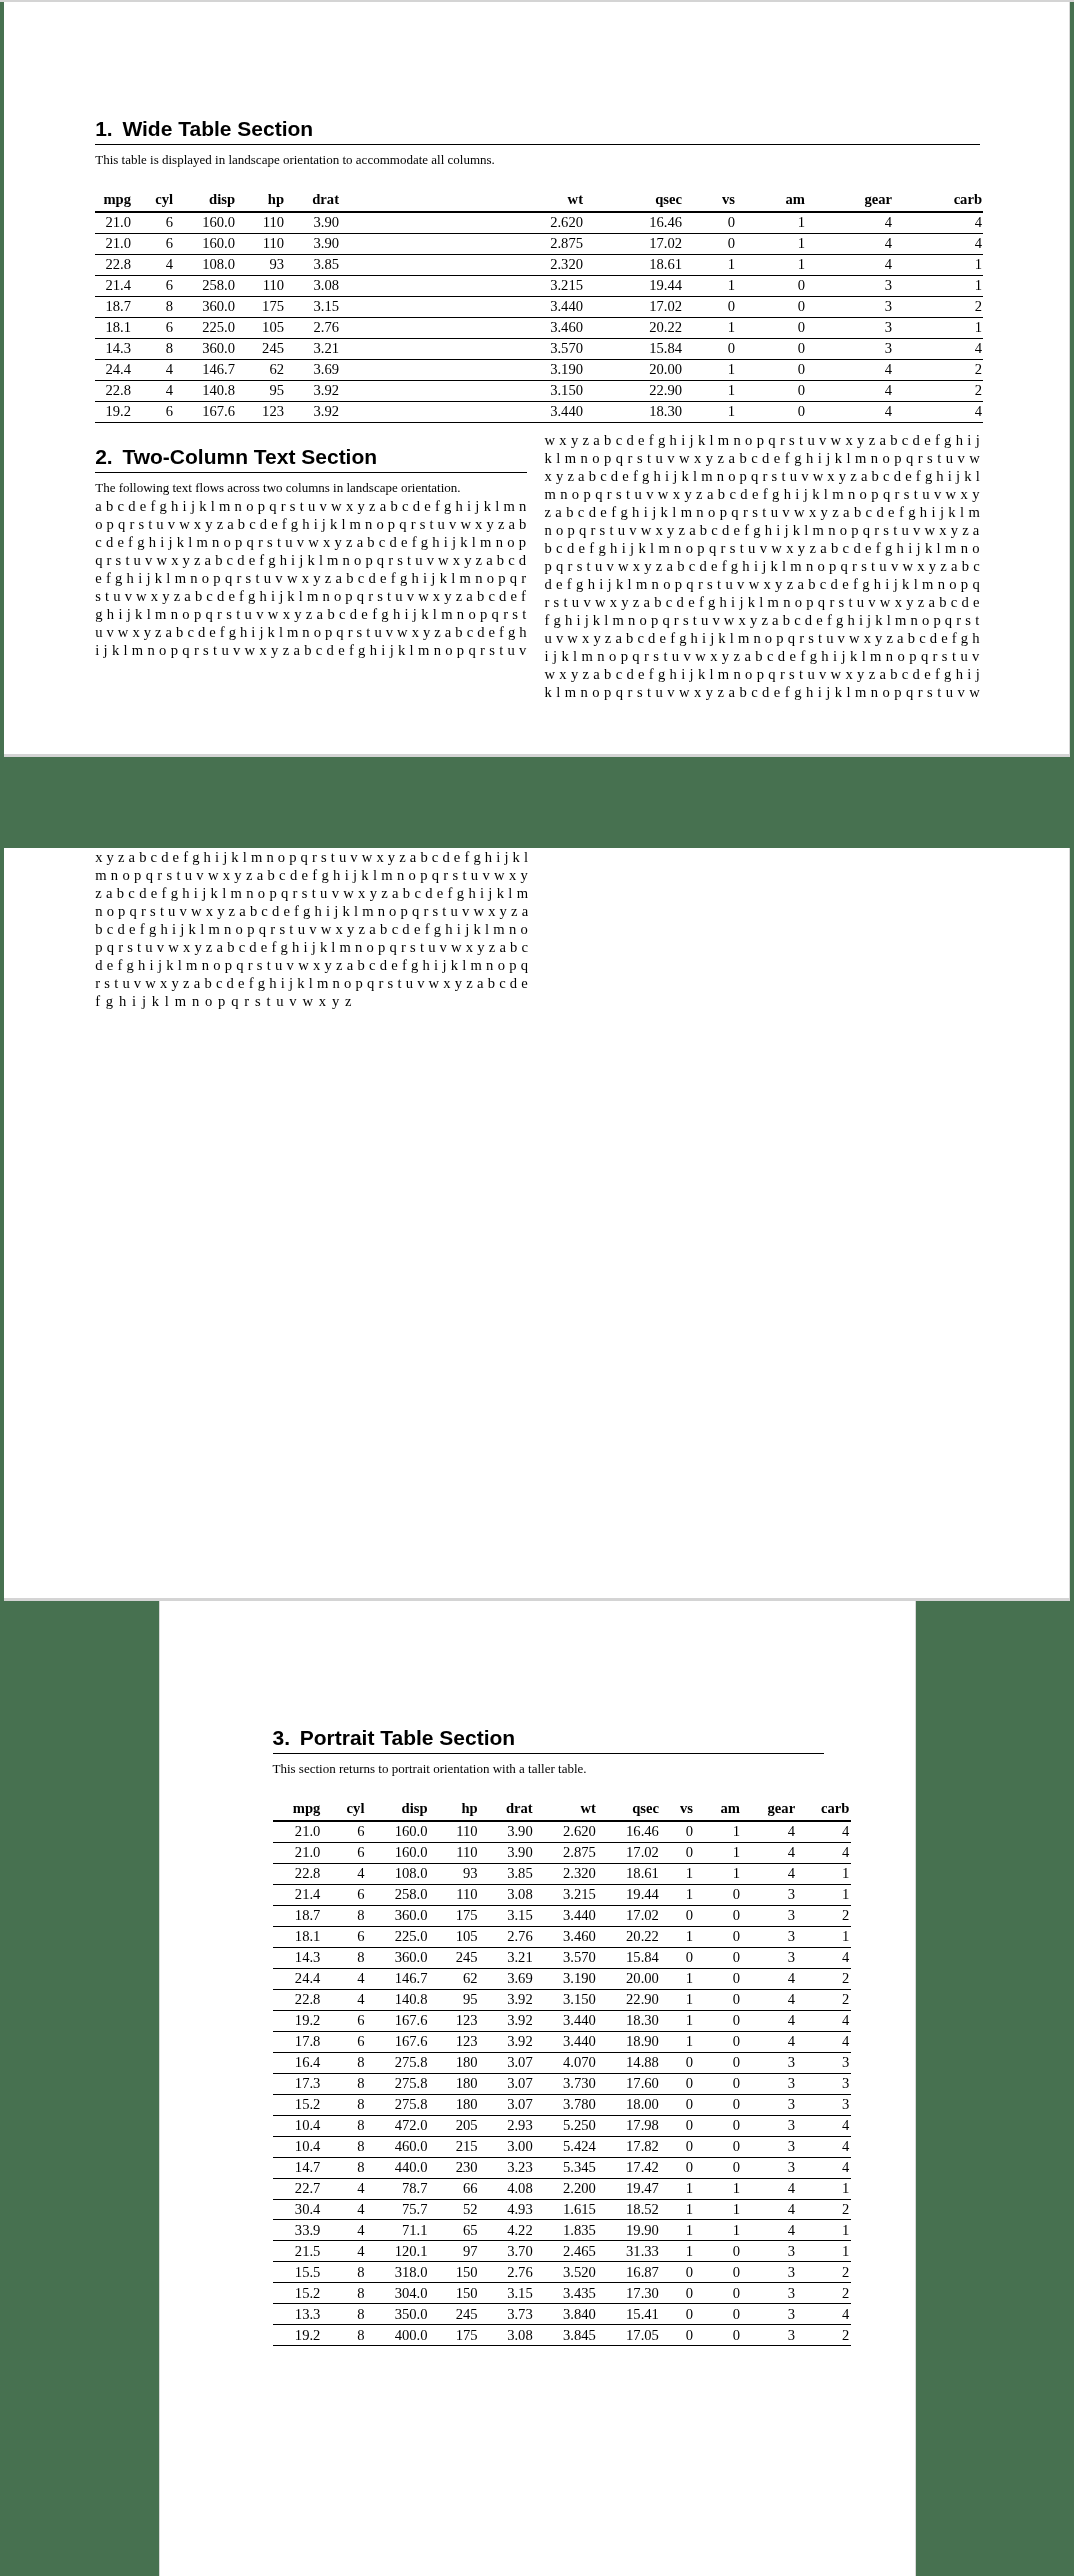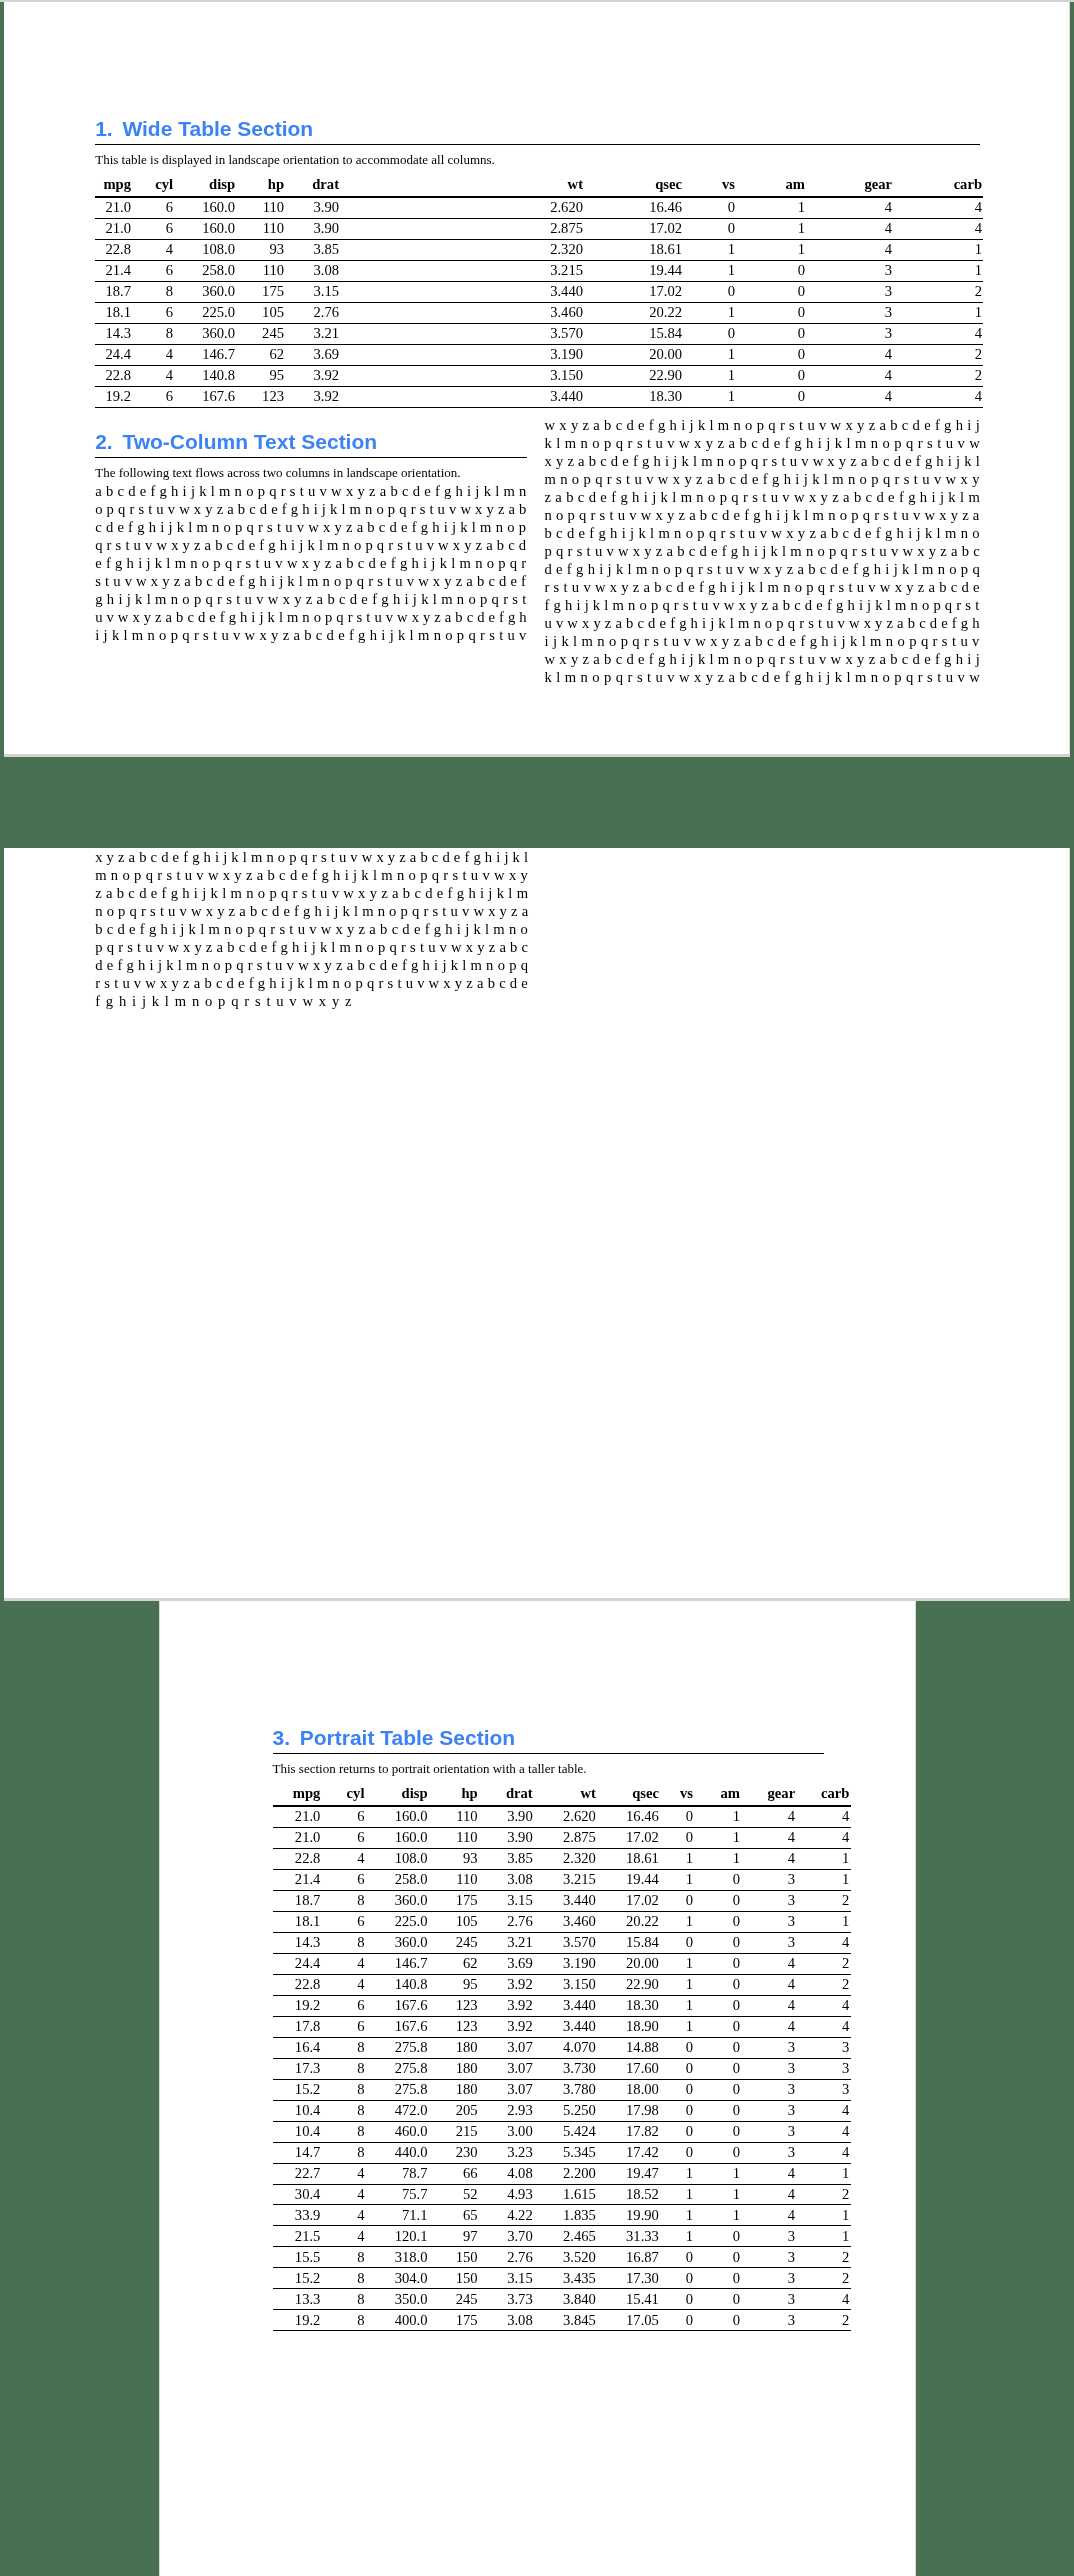--- a/index.html
+++ b/index.html
@@ -16,27 +16,27 @@
   .page{background:#ffffff;margin:0 4.2px;border-right:1.2px solid #d8d8d8;box-sizing:border-box;position:relative;}
   .page-1{height:752px;}
   .page-2{height:750px;}
   .page-3{width:757px;height:1064px;margin:0 auto;border-left:1.2px solid #d8d8d8;border-right:1.2px solid #d8d8d8;}
 
   .content-l{padding:114px 89px 0 91px;}
   .content-p{padding:124px 91px 0 113px;}
 
   .sec-title{
     font-family:"Liberation Sans", sans-serif;
-    font-weight:700;font-size:21px;line-height:25.5px;color:#3b82f6;
+    font-weight:700;font-size:21px;line-height:25.5px;color:#000000;
     border-bottom:1.2px solid #000;padding-bottom:3px;margin:0;
   }
   .sec-num{display:inline-block;margin-right:9.7px;}
   .intro{font-size:13px;line-height:18px;margin:5.5px 0 0 0;}
 
-  table.datatable{border-collapse:collapse;table-layout:fixed;margin-top:7px;}
+  table.datatable{border-collapse:collapse;table-layout:fixed;margin-top:22px;}
   table.wide{width:886px;}
   table.tall{width:578px;}
   .datatable th{
     font-family:"Liberation Serif", serif;font-weight:700;font-size:14.6px;
     text-align:right;padding:0.6px 1.2px 2.4px 0;border-bottom:2.4px solid #000;white-space:nowrap;
   }
   .datatable td{
     font-size:14.6px;text-align:right;padding:1.2px 1.2px 1.8px 0;
     border-bottom:1.2px solid #000;white-space:nowrap;
   }

